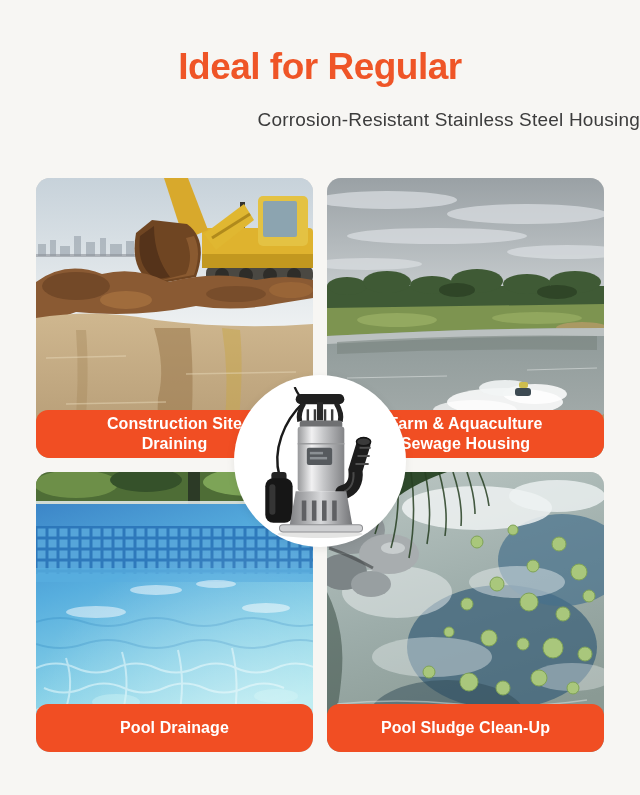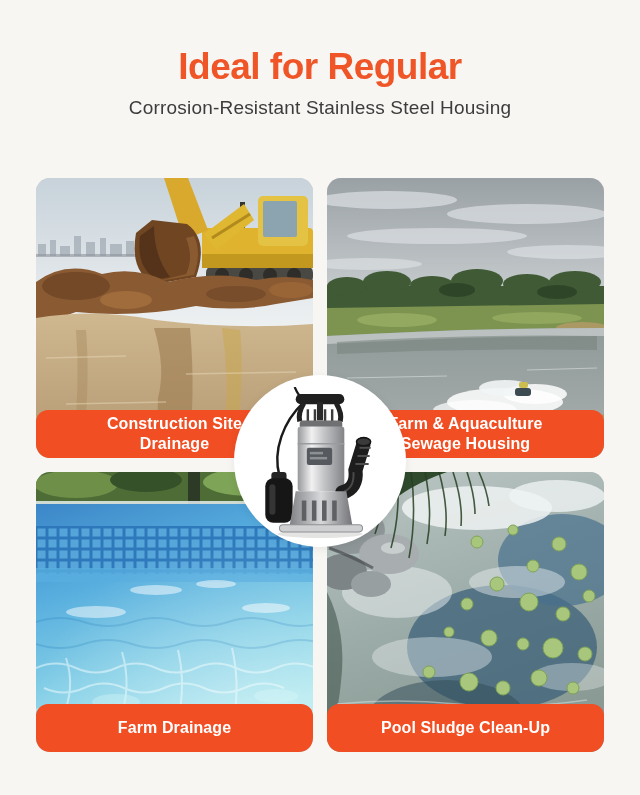--- a/index.html
+++ b/index.html
@@ -12,21 +12,21 @@
     position:relative; width:640px; height:795px; margin:0 auto;
     background:var(--bg); overflow:hidden;
     font-family:"Liberation Sans", sans-serif;
   }
   .hdr{position:absolute; top:0; left:0; width:640px; text-align:center;}
   .hdr h1{
     margin-top:46px; font-size:37px; line-height:41px; font-weight:bold;
     color:var(--title); letter-spacing:-0.5px;
   }
   .hdr h1 span{display:block;}
-  .hdr p{margin-top:10px; font-size:19px; color:var(--subtitle); letter-spacing:0.2px;}
+  .hdr p{margin-top:22px; font-size:19px; color:var(--subtitle); letter-spacing:0.2px;text-align:right;}
   .grid{
     position:absolute; left:36px; top:178px; width:568px; height:574px;
     display:grid; grid-template-columns:277px 277px; grid-template-rows:280px 280px;
     gap:14px;
   }
   .card{position:relative; border-radius:14px; overflow:hidden; background:#ccc;}
   .card svg.photo{position:absolute; inset:0; width:100%; height:100%; display:block;}
   .caption{
     position:absolute; left:0; right:0; bottom:0; height:48px;
     background:var(--accent); border-radius:12px;
@@ -118,21 +118,21 @@
         <g stroke="#e6d7b8" stroke-width="1.5" opacity="0.5">
           <line x1="10" y1="180" x2="90" y2="178"></line>
             <line x1="150" y1="196" x2="260" y2="194"></line>
           <line x1="30" y1="226" x2="130" y2="224"></line>
             <line x1="170" y1="248" x2="270" y2="246"></line>
           <line x1="60" y1="266" x2="180" y2="264"></line>
         </g>
       </svg>
       <figcaption class="caption">
         <span>Construction Site</span>
-        <span>Drainage</span>
+        <span>Draining</span>
       </figcaption>
     </figure>
 
     <figure class="card">
       <svg class="photo" viewBox="0 0 277 280" preserveAspectRatio="none">
         <defs>
           <linearGradient id="f-sky" x1="0" y1="0" x2="0" y2="1">
             <stop offset="0" stop-color="#9aa1a5"></stop>
               <stop offset="1" stop-color="#ccd1d3"></stop>
           </linearGradient>
@@ -249,21 +249,21 @@
         </g>
         <g fill="#c8f1f4" opacity="0.45">
           <ellipse cx="80" cy="230" rx="24" ry="8"></ellipse>
             <ellipse cx="170" cy="250" rx="30" ry="9"></ellipse>
           <ellipse cx="240" cy="224" rx="22" ry="7"></ellipse>
             <ellipse cx="40" cy="264" rx="26" ry="8"></ellipse>
         </g>
         <rect x="0" y="32" width="277" height="248" fill="url(#p-glow)"></rect>
       </svg>
       <figcaption class="caption">
-        <span>Farm Drainage</span>
+        <span>Pool Drainage</span>
 
       </figcaption>
     </figure>
 
     <figure class="card">
       <svg class="photo" viewBox="0 0 277 280" preserveAspectRatio="none">
         <defs>
           <linearGradient id="l-water" x1="0" y1="0" x2="0.3" y2="1">
             <stop offset="0" stop-color="#bcc7c4"></stop>
               <stop offset="0.55" stop-color="#9dadaa"></stop>

